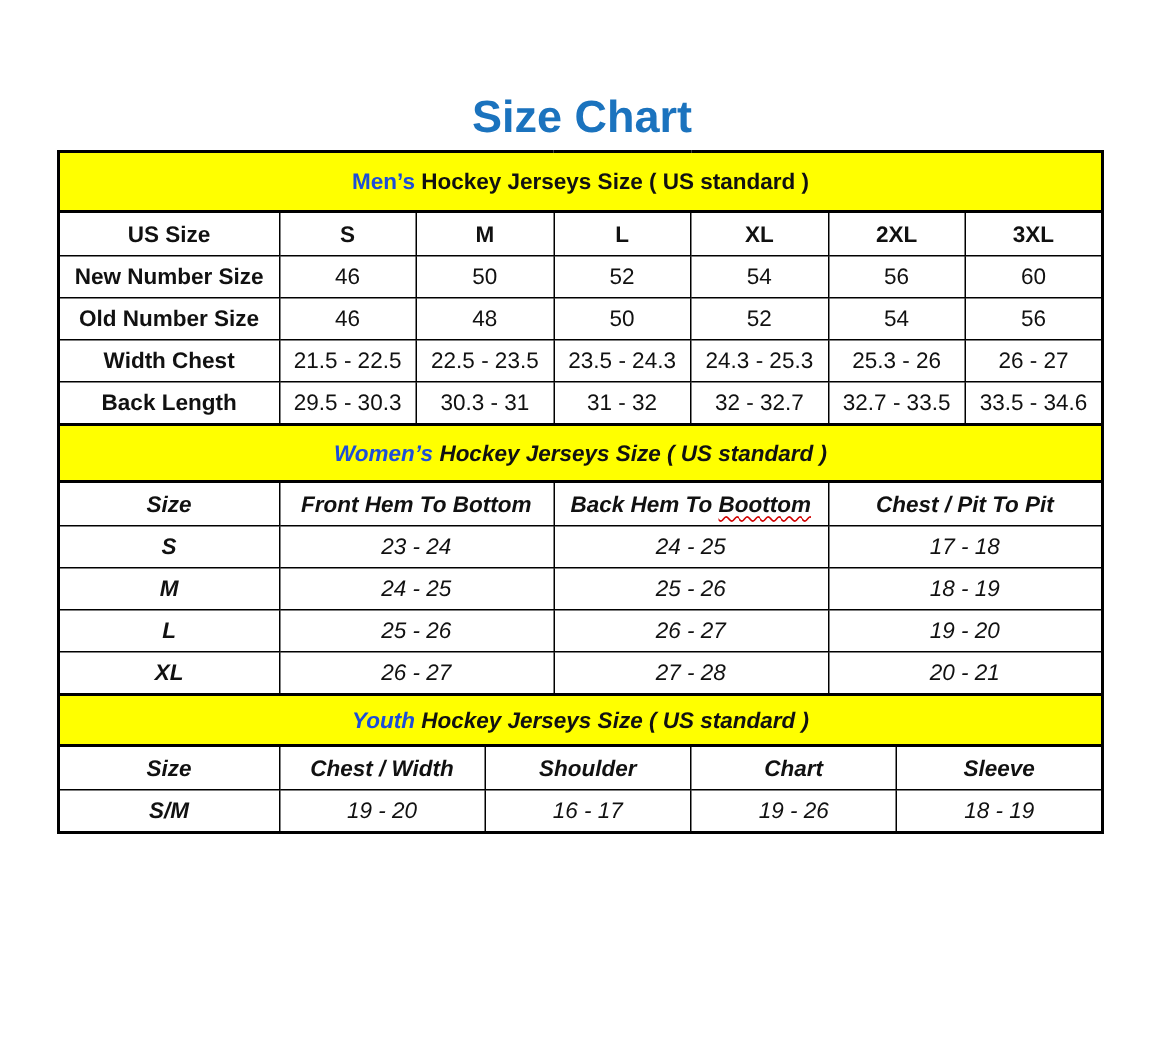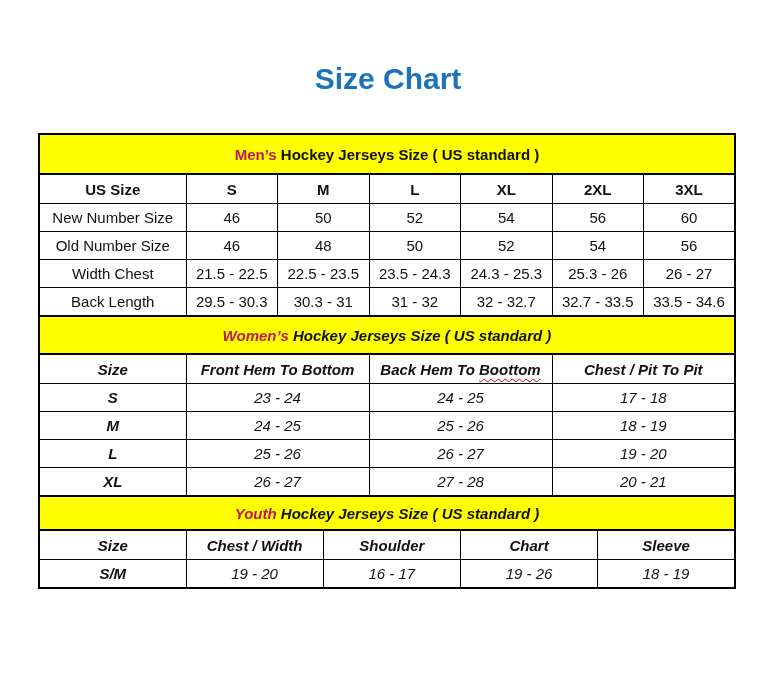--- a/index.html
+++ b/index.html
@@ -7,21 +7,21 @@
     width: 776px;
     height: 692px;
     background: #ffffff;
     font-family: "Liberation Sans", sans-serif;
     box-sizing: border-box;
     overflow: hidden;
   }
   .page-title {
     margin: 0;
     padding-top: 62px;
-    padding-bottom: 37px;
+    padding-bottom: 4px;
     text-align: center;
     font-size: 30px;
     line-height: 34px;
     font-weight: bold;
     color: #1b73be;
     letter-spacing: 0px;
   }
   .tables-wrap {
     width: 698px;
     margin-left: 38px;
@@ -46,25 +46,25 @@
   .banner-cell {
     background: #ffff00;
     border: 2px solid #000 !important;
     font-weight: bold;
     font-size: 17px;
     color: #111;
   }
   .t-mens   .banner-cell { height: 32px; }
   .t-womens .banner-cell { height: 30px; }
   .t-youth  .banner-cell { height: 26px; }
-  .banner-highlight { color: #be185d; }
+  .banner-highlight { color: #1d4ed8; }
   tr.cols th { font-weight: bold; height: 22px; }
   tbody th, tbody td { height: 21px; font-weight: normal; }
   .t-womens tbody th, .t-youth tbody th { font-weight: bold; }
-  .t-mens tbody th { font-weight: normal; }
+  .t-mens tbody th { font-weight: bold; }
   col.label-col { width: 147px; }
   .squiggle {
     text-decoration: underline wavy #d00000;
     text-decoration-thickness: 1px;
     text-underline-offset: 3px;
   }
 </style>
 </head>
 <body>
 

